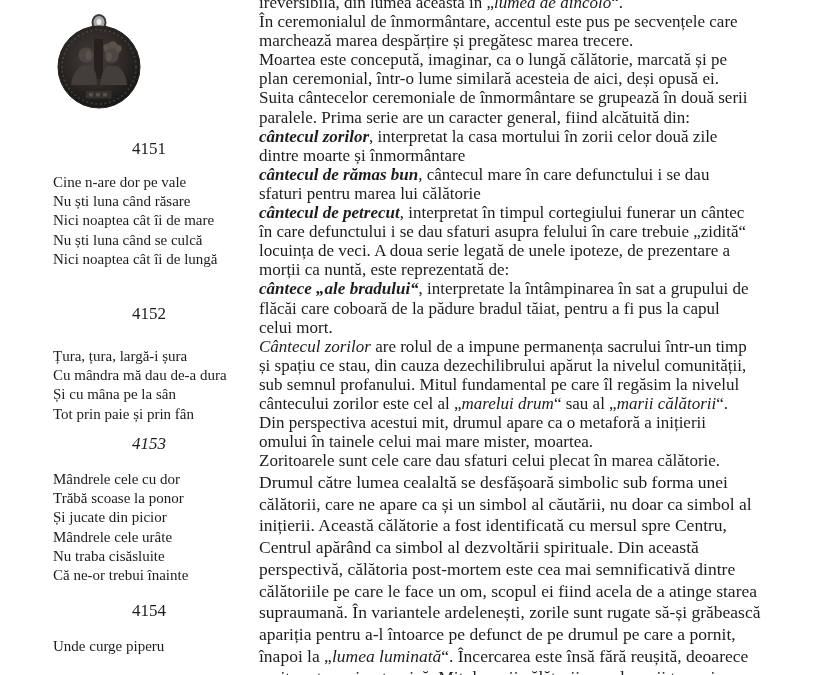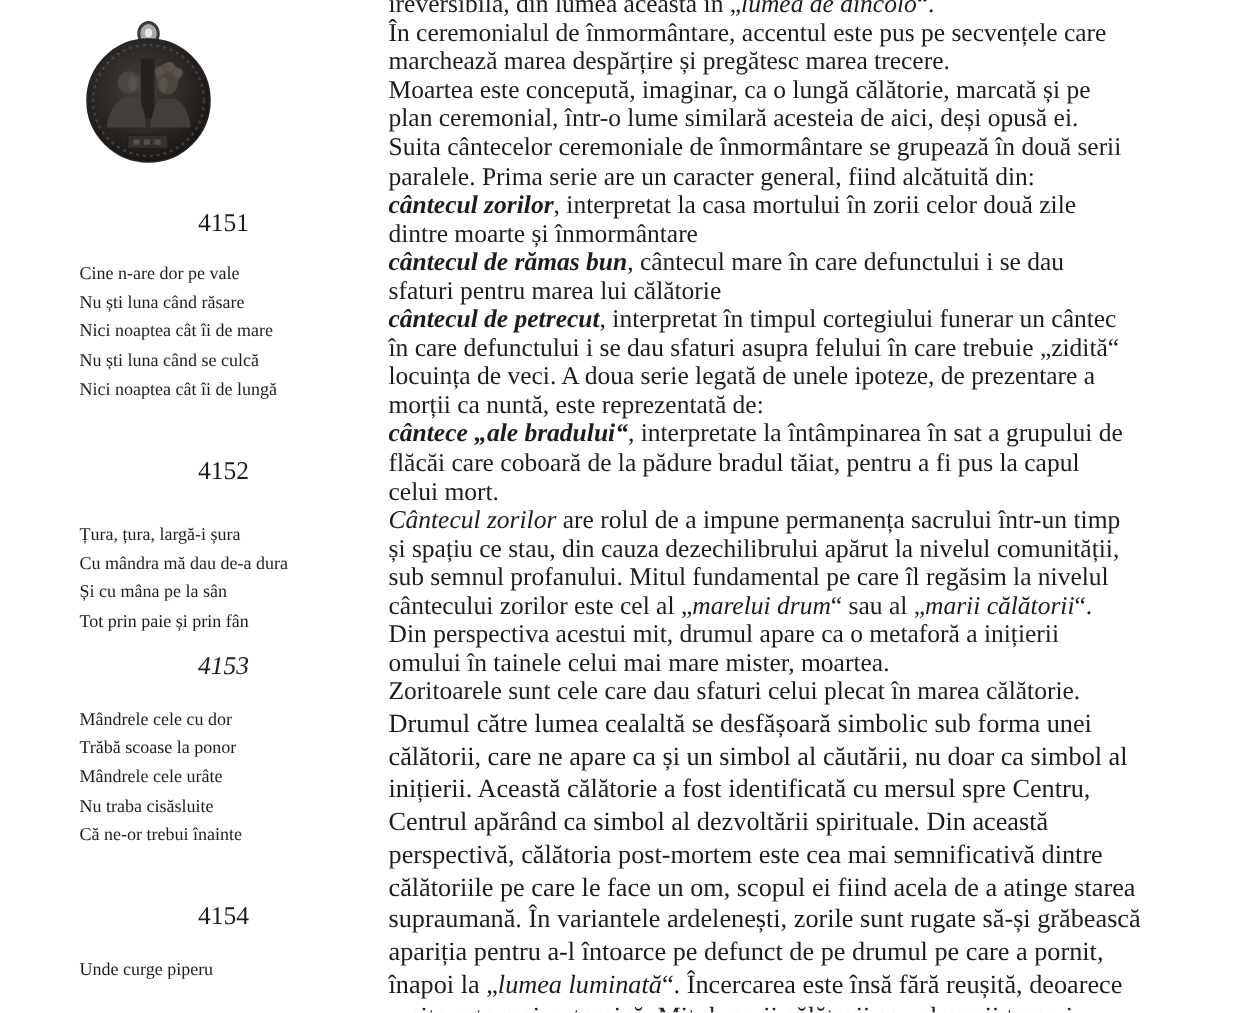--- a/index.html
+++ b/index.html
@@ -3,21 +3,21 @@
 <meta charset="utf-8">
 <style>
   html,body{margin:0;padding:0;background:#fff;}
   .page{
     position:relative;width:826px;height:675px;background:#ffffff;overflow:hidden;
     font-family:"Liberation Serif","DejaVu Serif",serif;color:#1c1c1c;
   }
   .left-col{position:absolute;left:53px;top:0;width:200px;height:675px;}
   .medal{position:absolute;left:53px;top:13px;}
   .num{position:absolute;left:0;width:192px;text-align:center;font-size:17px;}
-  .verse{position:absolute;left:0;font-size:12px;line-height:19.2px;white-space:pre;}
+  .verse{position:absolute;left:0;font-size:15px;line-height:19.2px;white-space:pre;}
   .right-col{position:absolute;left:259px;top:0;width:567px;height:575px;}
   .prose{position:absolute;left:0;white-space:pre;}
   #prose1{top:-7px;font-size:17px;line-height:19.1px;}
   #prose2{top:472px;font-size:17.5px;line-height:21.7px;}
   .seg-bi{font-weight:700;font-style:italic;}
   .seg-i{font-style:italic;}
   .seg-n{font-weight:400;font-style:normal;}
 </style>
 </head>
 <body>
@@ -66,21 +66,21 @@
       <rect x="50" y="80" width="4" height="3.5" fill="#57504a"></rect>
     </g>
   </svg>
 
   <div class="left-col" id="left-entries">
       <div class="num" style="top: 139px;">4151</div>
       <div class="verse" style="top: 173px;"><div>Cine n-are dor pe vale</div><div>Nu ști luna când răsare</div><div>Nici noaptea cât îi de mare</div><div>Nu ști luna când se culcă</div><div>Nici noaptea cât îi de lungă</div></div>
       <div class="num" style="top: 304px;">4152</div>
       <div class="verse" style="top: 347px;"><div>Țura, țura, largă-i șura</div><div>Cu mândra mă dau de-a dura</div><div>Și cu mâna pe la sân</div><div>Tot prin paie și prin fân</div></div>
       <div class="num" style="top: 434px; font-style: italic;">4153</div>
-      <div class="verse" style="top: 470px;"><div>Mândrele cele cu dor</div><div>Trăbă scoase la ponor</div><div>Mândrele cele urâte</div><div>Nu traba cisăsluite</div><div>Că ne-or trebui înainte</div></div>
+      <div class="verse" style="top: 470px;"><div>Mândrele cele cu dor</div><div>Trăbă scoase la ponor</div><div>Și jucate din picior</div><div>Mândrele cele urâte</div><div>Nu traba cisăsluite</div><div>Că ne-or trebui înainte</div></div>
       <div class="num" style="top: 601px;">4154</div>
       <div class="verse" style="top: 637px;"><div>Unde curge piperu</div></div>
     </div>
 
   <div class="right-col">
     <div class="prose" id="prose1"><div><span class="seg-n">ireversibilă, din lumea aceasta în „</span><span class="seg-i">lumea de dincolo</span><span class="seg-n">“.</span></div><div><span class="seg-n">În ceremonialul de înmormântare, accentul este pus pe secvențele care</span></div><div><span class="seg-n">marchează marea despărțire și pregătesc marea trecere.</span></div><div><span class="seg-n">Moartea este concepută, imaginar, ca o lungă călătorie, marcată și pe</span></div><div><span class="seg-n">plan ceremonial, într-o lume similară acesteia de aici, deși opusă ei.</span></div><div><span class="seg-n">Suita cântecelor ceremoniale de înmormântare se grupează în două serii</span></div><div><span class="seg-n">paralele. Prima serie are un caracter general, fiind alcătuită din:</span></div><div><span class="seg-bi">cântecul zorilor</span><span class="seg-n">, interpretat la casa mortului în zorii celor două zile</span></div><div><span class="seg-n">dintre moarte și înmormântare</span></div><div><span class="seg-bi">cântecul de rămas bun</span><span class="seg-n">, cântecul mare în care defunctului i se dau</span></div><div><span class="seg-n">sfaturi pentru marea lui călătorie</span></div><div><span class="seg-bi">cântecul de petrecut</span><span class="seg-n">, interpretat în timpul cortegiului funerar un cântec</span></div><div><span class="seg-n">în care defunctului i se dau sfaturi asupra felului în care trebuie „zidită“</span></div><div><span class="seg-n">locuința de veci. A doua serie legată de unele ipoteze, de prezentare a</span></div><div><span class="seg-n">morții ca nuntă, este reprezentată de:</span></div><div><span class="seg-bi">cântece „ale bradului“</span><span class="seg-n">, interpretate la întâmpinarea în sat a grupului de</span></div><div><span class="seg-n">flăcăi care coboară de la pădure bradul tăiat, pentru a fi pus la capul</span></div><div><span class="seg-n">celui mort.</span></div><div><span class="seg-i">Cântecul zorilor</span><span class="seg-n"> are rolul de a impune permanența sacrului într-un timp</span></div><div><span class="seg-n">și spațiu ce stau, din cauza dezechilibrului apărut la nivelul comunității,</span></div><div><span class="seg-n">sub semnul profanului. Mitul fundamental pe care îl regăsim la nivelul</span></div><div><span class="seg-n">cântecului zorilor este cel al „</span><span class="seg-i">marelui drum</span><span class="seg-n">“ sau al „</span><span class="seg-i">marii călătorii</span><span class="seg-n">“.</span></div><div><span class="seg-n">Din perspectiva acestui mit, drumul apare ca o metaforă a inițierii</span></div><div><span class="seg-n">omului în tainele celui mai mare mister, moartea.</span></div><div><span class="seg-n">Zoritoarele sunt cele care dau sfaturi celui plecat în marea călătorie.</span></div></div>
     <div class="prose" id="prose2"><div><span class="seg-n">Drumul către lumea cealaltă se desfășoară simbolic sub forma unei</span></div><div><span class="seg-n">călătorii, care ne apare ca și un simbol al căutării, nu doar ca simbol al</span></div><div><span class="seg-n">inițierii. Această călătorie a fost identificată cu mersul spre Centru,</span></div><div><span class="seg-n">Centrul apărând ca simbol al dezvoltării spirituale. Din această</span></div><div><span class="seg-n">perspectivă, călătoria post-mortem este cea mai semnificativă dintre</span></div><div><span class="seg-n">călătoriile pe care le face un om, scopul ei fiind acela de a atinge starea</span></div><div><span class="seg-n">supraumană. În variantele ardelenești, zorile sunt rugate să-și grăbească</span></div><div><span class="seg-n">apariția pentru a-l întoarce pe defunct de pe drumul pe care a pornit,</span></div><div><span class="seg-n">înapoi la „</span><span class="seg-i">lumea luminată</span><span class="seg-n">“. Încercarea este însă fără reușită, deoarece</span></div><div><span class="seg-n">ursita este mai puternică. Mitul marii călătorii sau al marii treceri</span></div></div>
   </div>
 
 </div>

